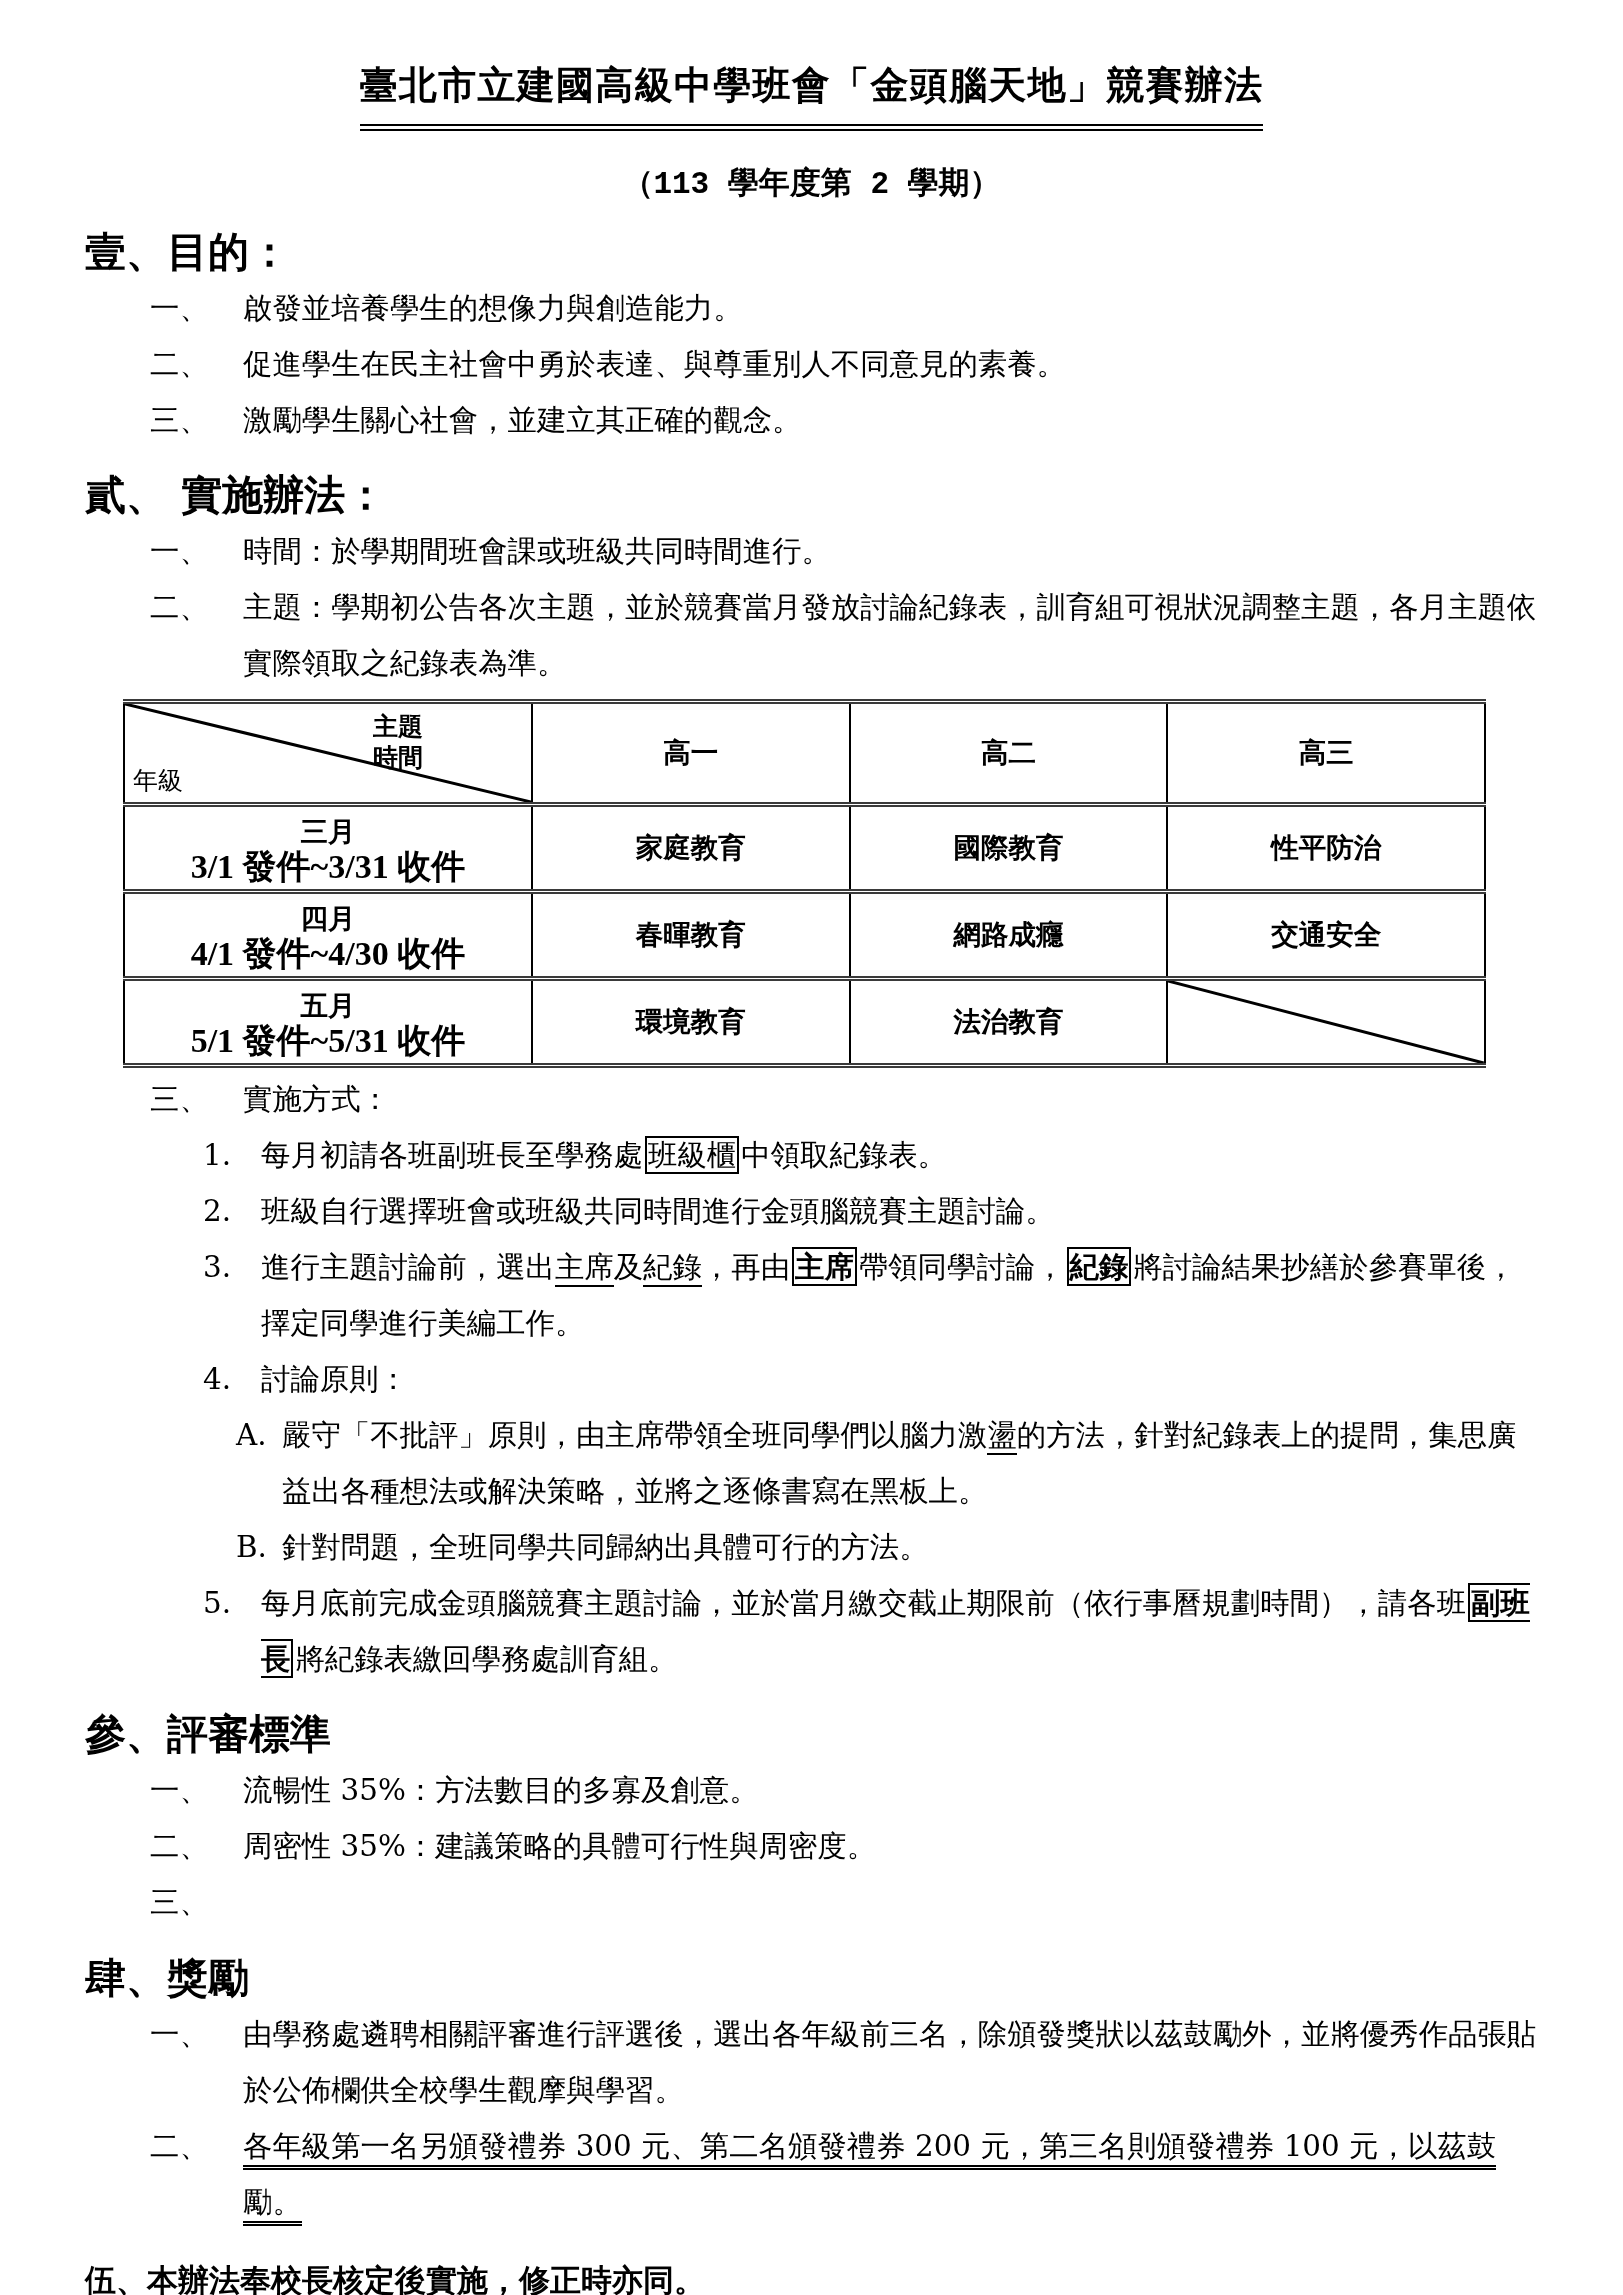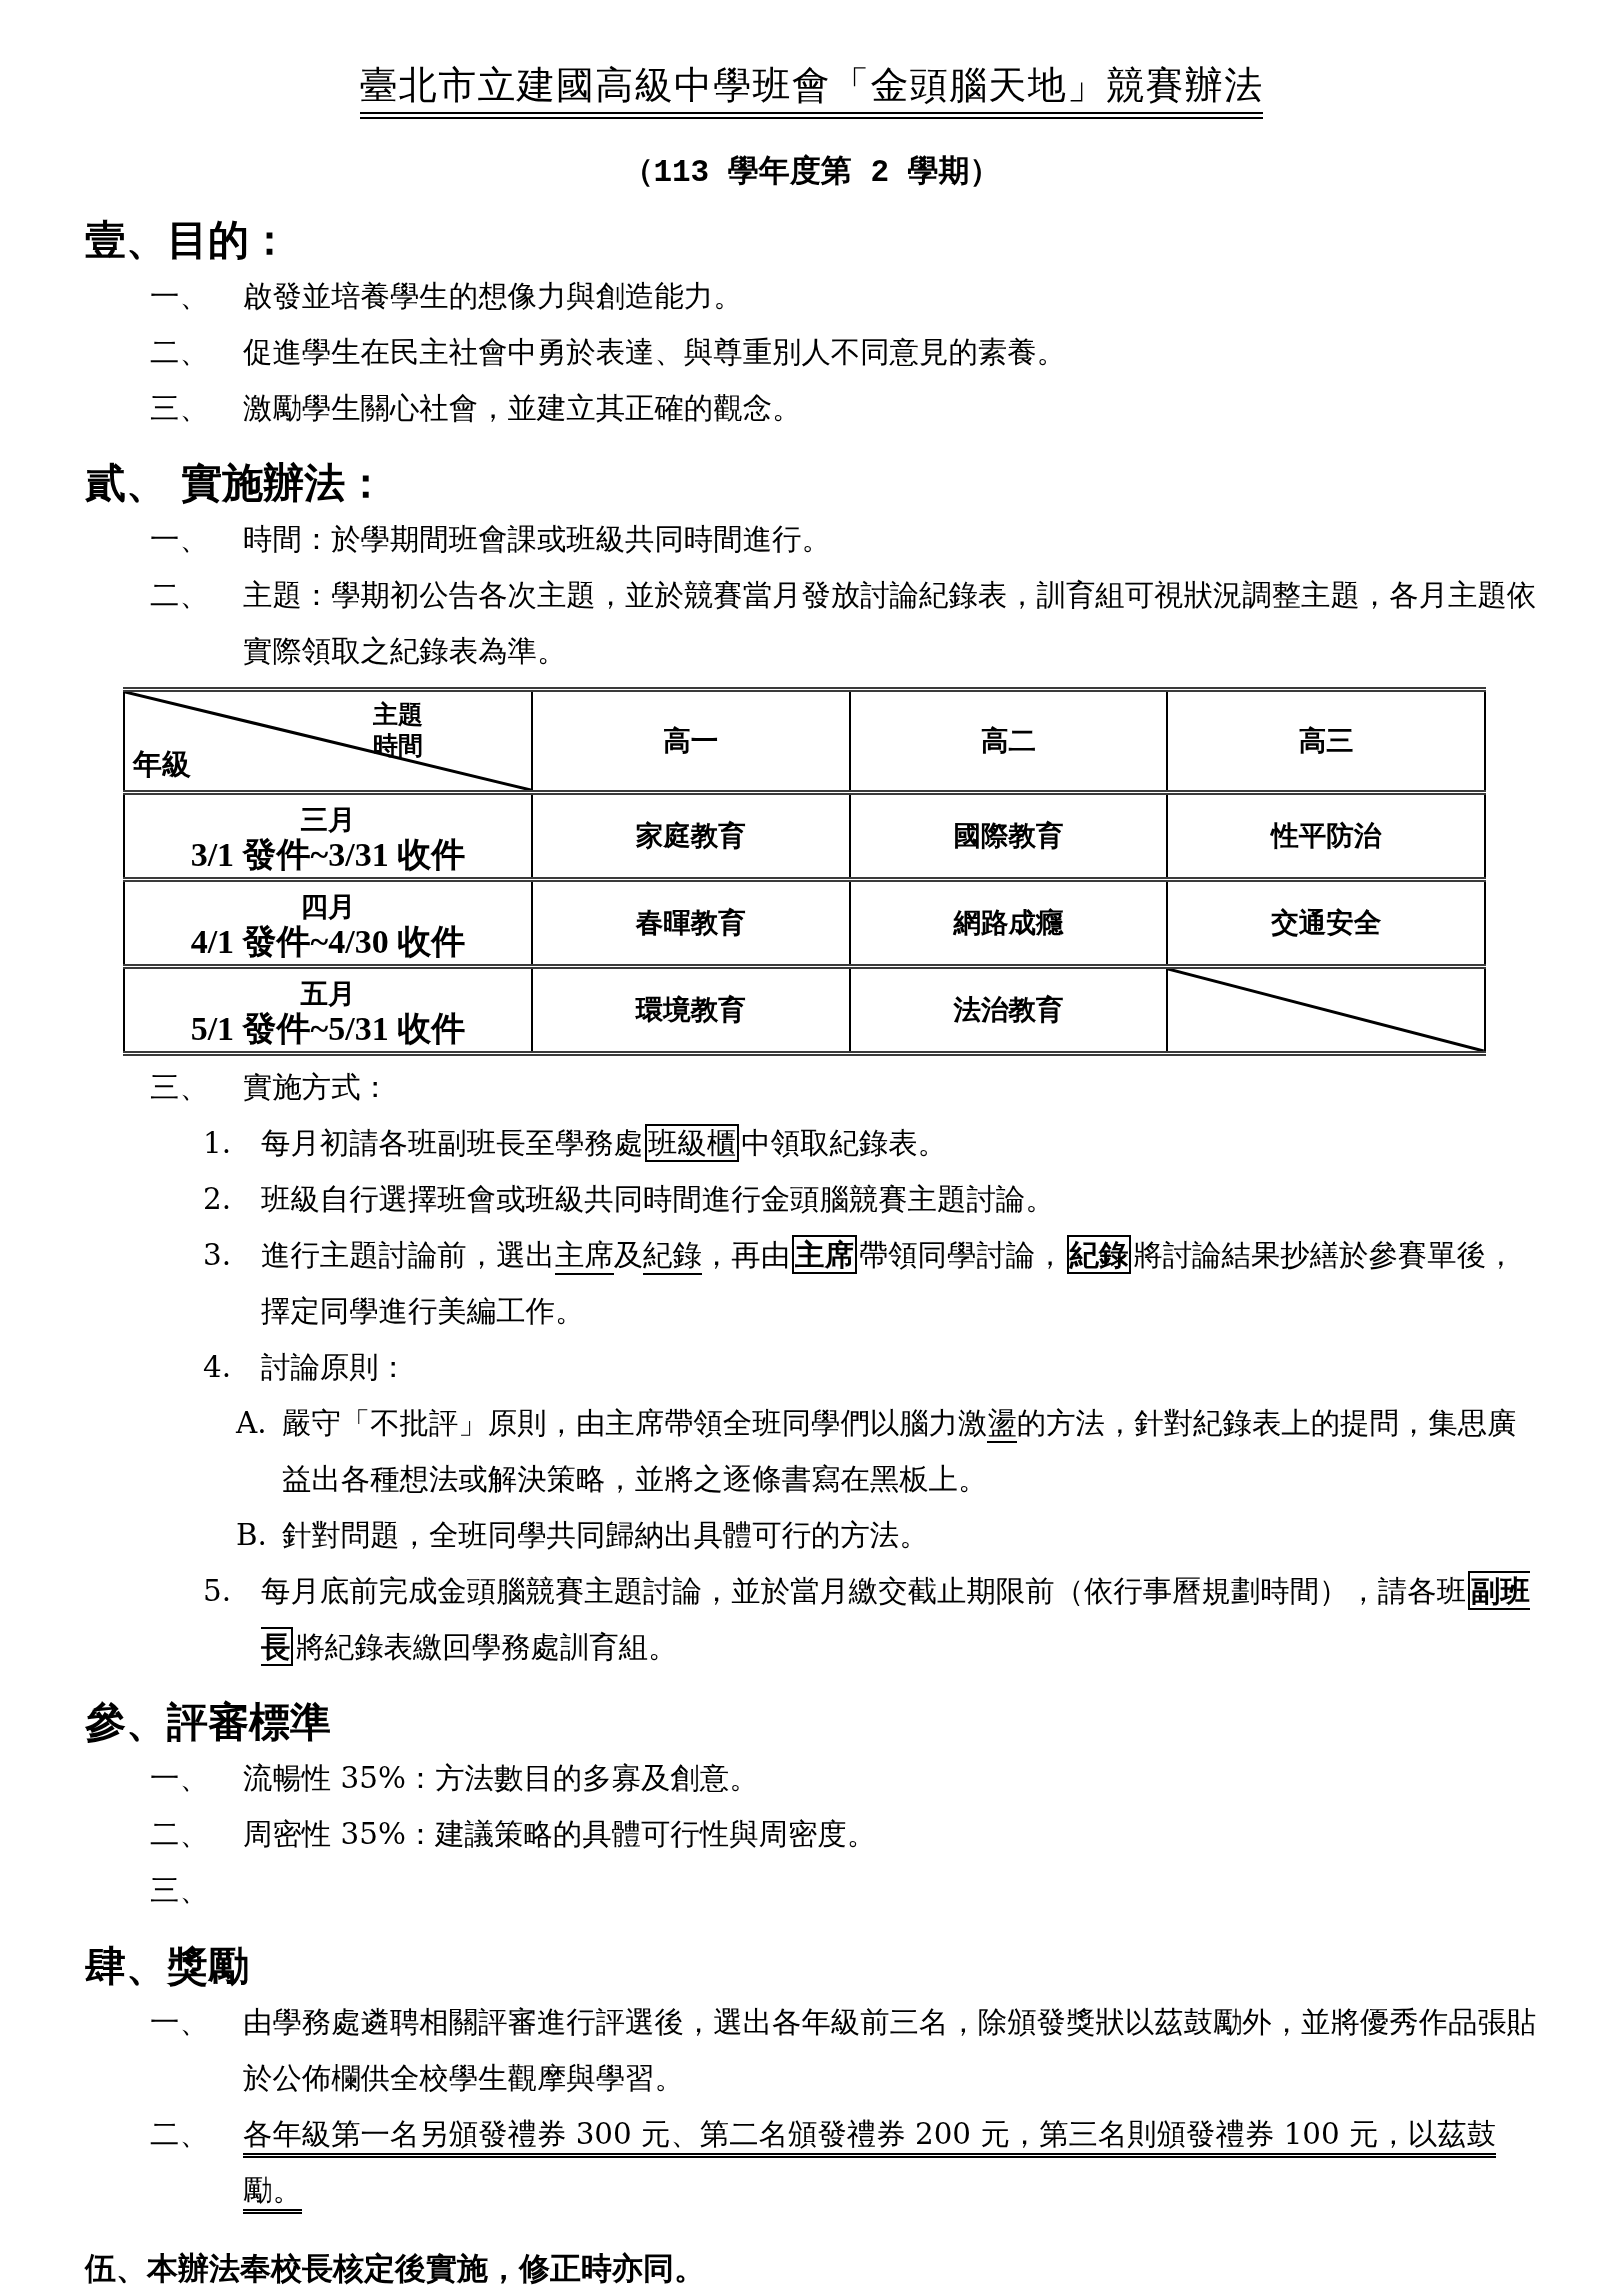--- a/index.html
+++ b/index.html
@@ -8,23 +8,23 @@
     width:1623px; height:2295px;
     background:#ffffff; color:#000;
     font-family:"DejaVu Serif","Liberation Serif",serif;
     box-sizing:border-box;
     padding:60px 85px 0 85px;
     overflow:hidden;
   }
   .title-wrap { text-align:center; }
   .doc-title {
     display:inline-block;
-    font-size:38px; font-weight:normal; letter-spacing:1.3px;
+    font-size:38px; font-weight:bold; letter-spacing:1.3px;
     border-bottom:7.9px double #000;
-    padding-bottom:1px;
+    padding-bottom:13px;
   }
   .doc-subtitle {
     text-align:center; font-size:31px; font-weight:bold;
     margin-top:34px; line-height:39px;font-family:Liberation Mono, monospace;
   }
   .sec-head { font-size:41px; font-weight:bold; line-height:56px; margin-top:19.6px; }
   .row { display:flex; font-size:29.4px; line-height:56px; }
   .lvl1 { padding-left:65px; }
   .lvl1 > .num { flex:0 0 93px; }
   .lvl2 { padding-left:118px; }
@@ -52,21 +52,21 @@
   tr.hdr td { height:98px; }
   tr.body-row td { height:82px; }
   .corner, .slash-cell { position:relative; }
   .diag-svg { position:absolute; left:0; top:0; width:100%; height:100%; display:block; }
   .corner-top {
     position:absolute; top:6.5px; right:108px;
     font-size:25px; line-height:31px; text-align:center; font-weight:bold;
   }
   .corner-bottom {
     position:absolute; left:7.9px; bottom:5.2px;
-    font-size:29px; font-weight:bold;
+    font-size:25px; font-weight:normal;
   }
   .cell-month  { font-size:27.5px; line-height:37px; font-weight:bold; }
   .cell-period { font-size:34px; line-height:34px; font-weight:bold;font-family:Liberation Serif, serif; }
   .final-line { font-size:31px; font-weight:bold; line-height:56px; margin-top:22px; }
 </style>
 </head>
 <body>
 
 <div class="page">
 

